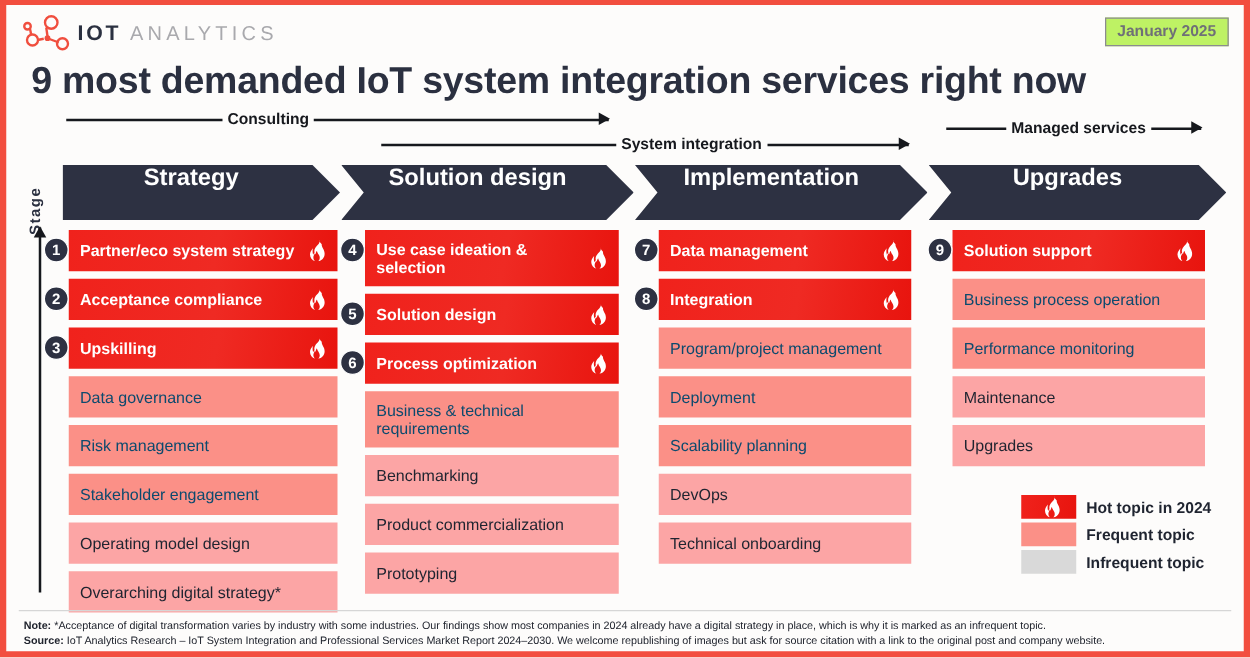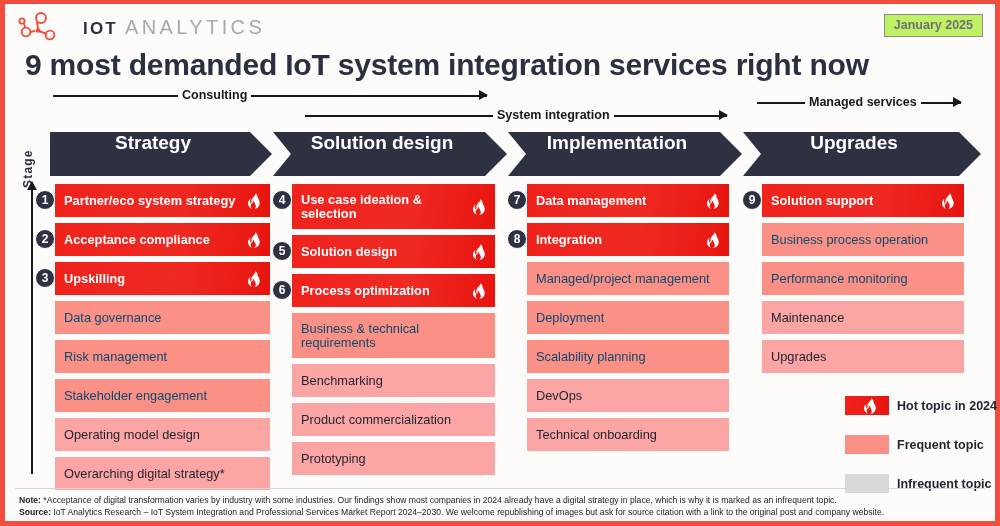--- a/index.html
+++ b/index.html
@@ -15,30 +15,30 @@
     background: #fdfcfb;
     border-left: 5px solid #f24e3f;
     border-right: 5px solid #f24e3f;
     border-top: 4px solid #f24e3f;
     border-bottom: 5px solid #f24e3f;
   }
 
   
   #logo-wrap {
     position: absolute; left: 12px; top: 8px;
-    display: flex; align-items: center; gap: 22px;
+    display: flex; align-items: center; gap: 1px;
   }
   #logo-mark { width: 44px; height: 30px; display: block; }
   .logo-text { display: flex; align-items: baseline; gap: 7px; }
   .logo-iot {
     font-size: 17px; font-weight: bold; letter-spacing: 2.2px;
     color: #2b3040;
   }
   .logo-analytics {
-    font-size: 20px; font-weight: 400; letter-spacing: 3.4px;
+    font-size: 16px; font-weight: 400; letter-spacing: 3.4px;
     color: #a9a9ad;
   }
   #date-badge {
     position: absolute; right: 12px; top: 10px;
     border: 1.6px solid #8b8b90;
     padding: 3px 9px 4px;
     font-size: 12.5px; font-weight: bold; color: #6f7077;
     background: #bef264;
   }
   #page-title {
@@ -137,22 +137,22 @@
     width: 20px; height: 20px; border-radius: 50%;
     background: #2d3142; color: #ffffff;
     font-size: 12px; font-weight: bold;
     display: flex; align-items: center; justify-content: center;
     border: 1.5px solid #ffffff;
     z-index: 3;
   }
 
   
   #legend {
-    position: absolute; left: 840px; top: 392px;
-    display: flex; flex-direction: column; gap: 20px;
+    position: absolute; left: 812px; top: 392px;
+    display: flex; flex-direction: column; gap: 3px;
   }
   .legend-row { display: flex; align-items: center; gap: 8px; height: 19px; }
   .legend-swatch {
     width: 44px; height: 19px; flex: 0 0 44px;
     display: flex; align-items: center; justify-content: center;
   }
   .legend-swatch.hot { background: linear-gradient(100deg, #f0221c 0%, #e8140e 100%); }
   .legend-swatch.frequent { background: #fb9087; }
   .legend-swatch.infrequent { background: #d9d9d9; }
   .legend-label { font-size: 12.5px; font-weight: bold; color: #1f2430; white-space: nowrap; }
@@ -323,21 +323,21 @@
       </div>
       <div class="card hot">
         <div class="bullet">8</div>
         <span class="card-label">Integration</span>
         <svg viewBox="0 0 15 17" class="flame">
           <path d="M8.8 0C8.9 3.2 6.6 4.2 5.3 6.2 4.1 8 4.3 10 5.2 11.4c.3.5.2-1.6 1.3-2.9.4 2.4 2.3 3.4 2.3 5.6 0 1.4-.7 2.3-1.4 2.9 3.1-.4 5.3-2.8 5.3-6 0-3.6-2.6-4.8-2.3-7.6C9.2 2.2 8.3 1 8.8 0z" fill="#ffffff"></path>
           <path d="M3.4 6.6C2.1 8.1 1 9.6 1 11.6c0 2.6 1.7 4.6 4 5.3-.9-.8-1.3-1.8-1.3-2.9 0-1.7 1.1-2.6 1.4-4.3-.9.6-1.4 1.3-1.6 2-.5-1.6-.6-3.4-.1-5.1z" fill="#ffffff"></path>
         </svg>
       </div>
       <div class="card frequent">
-        <span class="card-label">Managed/project management</span>
+        <span class="card-label">Program/project management</span>
       </div>
       <div class="card frequent">
         <span class="card-label">Deployment</span>
       </div>
       <div class="card frequent">
         <span class="card-label">Scalability planning</span>
       </div>
       <div class="card infrequent">
         <span class="card-label">DevOps</span>
       </div>

